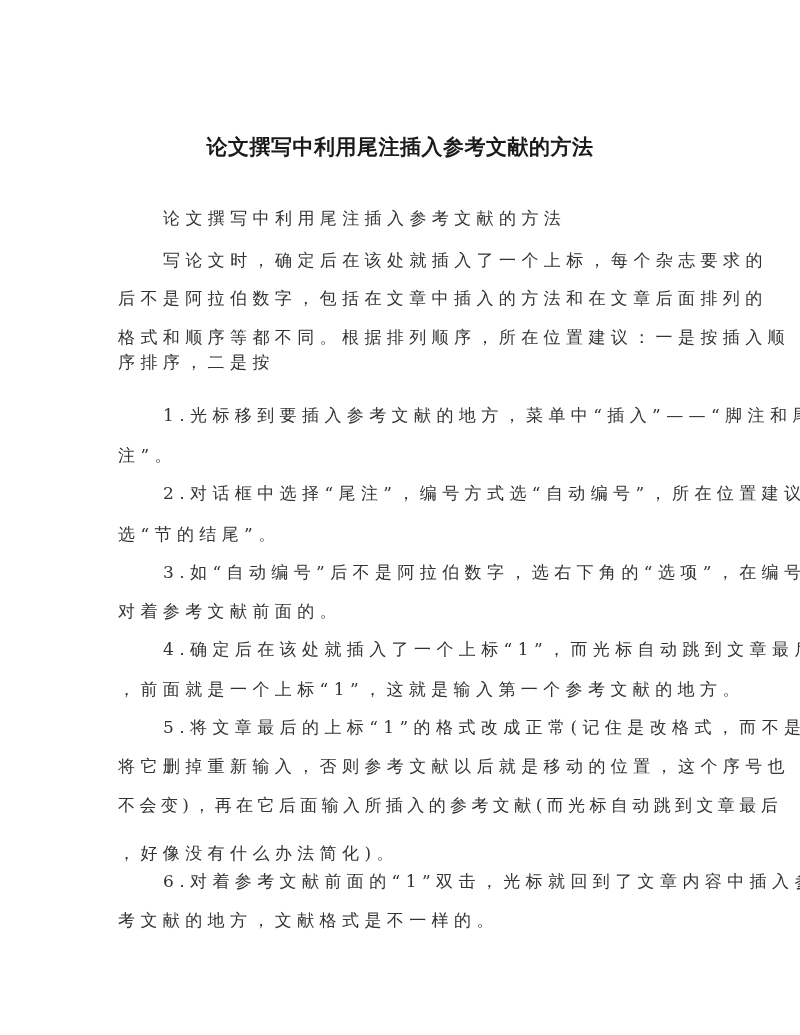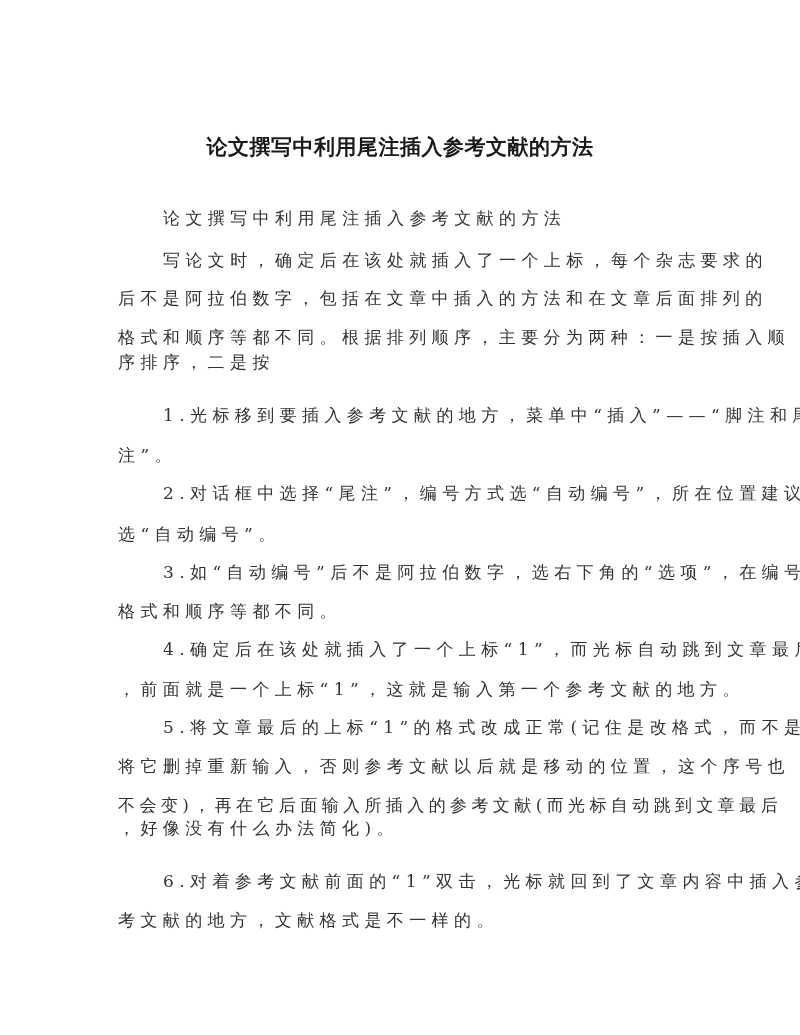--- a/index.html
+++ b/index.html
@@ -13,28 +13,28 @@
   .indent { left: 163px; }
 </style>
 </head>
 <body>
 
 <div class="title">论文撰写中利用尾注插入参考文献的方法</div>
 
 <div class="line indent" style="top:206px">论文撰写中利用尾注插入参考文献的方法</div>
 <div class="line indent" style="top:248px">写论文时，确定后在该处就插入了一个上标，每个杂志要求的</div>
 <div class="line" style="top:286px">后不是阿拉伯数字，包括在文章中插入的方法和在文章后面排列的</div>
-<div class="line" style="top:325px">格式和顺序等都不同。根据排列顺序，主要分为两种：一是按插入顺</div>
+<div class="line" style="top:325px">格式和顺序等都不同。根据排列顺序，所在位置建议：一是按插入顺</div>
 <div class="line" style="top:350px">序排序，二是按</div>
 <div class="line indent" style="top:403px">1.光标移到要插入参考文献的地方，菜单中“插入”——“脚注和尾</div>
 <div class="line" style="top:443px">注”。</div>
 <div class="line indent" style="top:481px">2.对话框中选择“尾注”，编号方式选“自动编号”，所在位置建议</div>
-<div class="line" style="top:522px">选“自动编号”。</div>
+<div class="line" style="top:522px">选“节的结尾”。</div>
 <div class="line indent" style="top:560px">3.如“自动编号”后不是阿拉伯数字，选右下角的“选项”，在编号</div>
-<div class="line" style="top:599px">格式和顺序等都不同。</div>
+<div class="line" style="top:599px">对着参考文献前面的。</div>
 <div class="line indent" style="top:637px">4.确定后在该处就插入了一个上标“1”，而光标自动跳到文章最后</div>
 <div class="line" style="top:677px">，前面就是一个上标“1”，这就是输入第一个参考文献的地方。</div>
 <div class="line indent" style="top:715px">5.将文章最后的上标“1”的格式改成正常(记住是改格式，而不是</div>
 <div class="line" style="top:754px">将它删掉重新输入，否则参考文献以后就是移动的位置，这个序号也</div>
 <div class="line" style="top:793px; letter-spacing:4.4px">不会变)，再在它后面输入所插入的参考文献(而光标自动跳到文章最后</div>
-<div class="line" style="top:816px">，好像没有什么办法简化)。</div>
+<div class="line" style="top:841px">，好像没有什么办法简化)。</div>
 <div class="line indent" style="top:869px">6.对着参考文献前面的“1”双击，光标就回到了文章内容中插入参</div>
 <div class="line" style="top:908px">考文献的地方，文献格式是不一样的。</div>
 
 </body></html>

